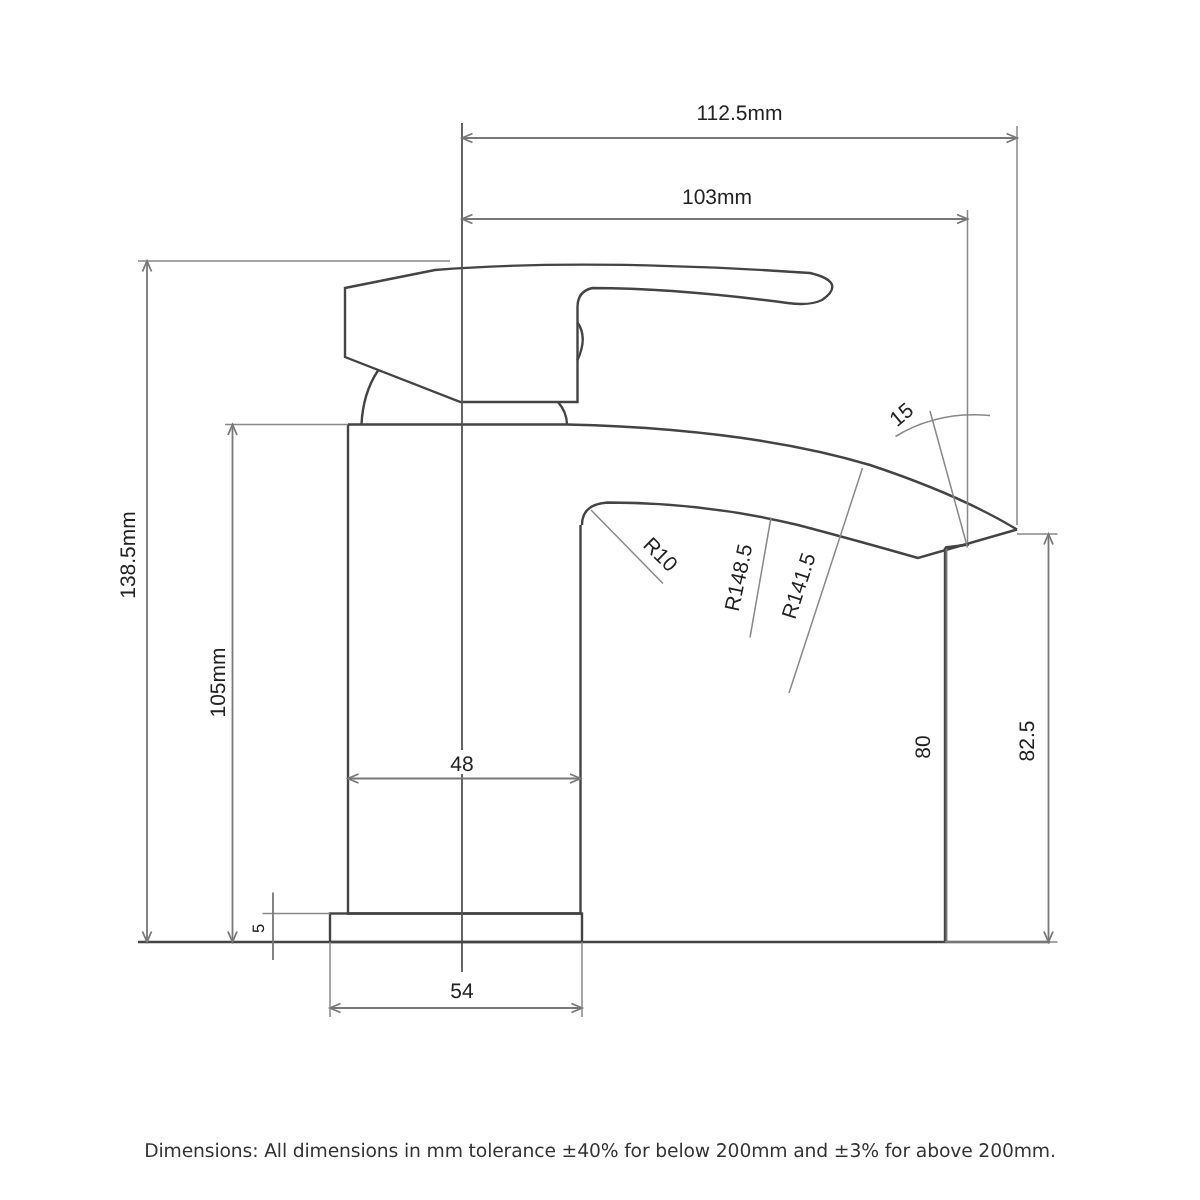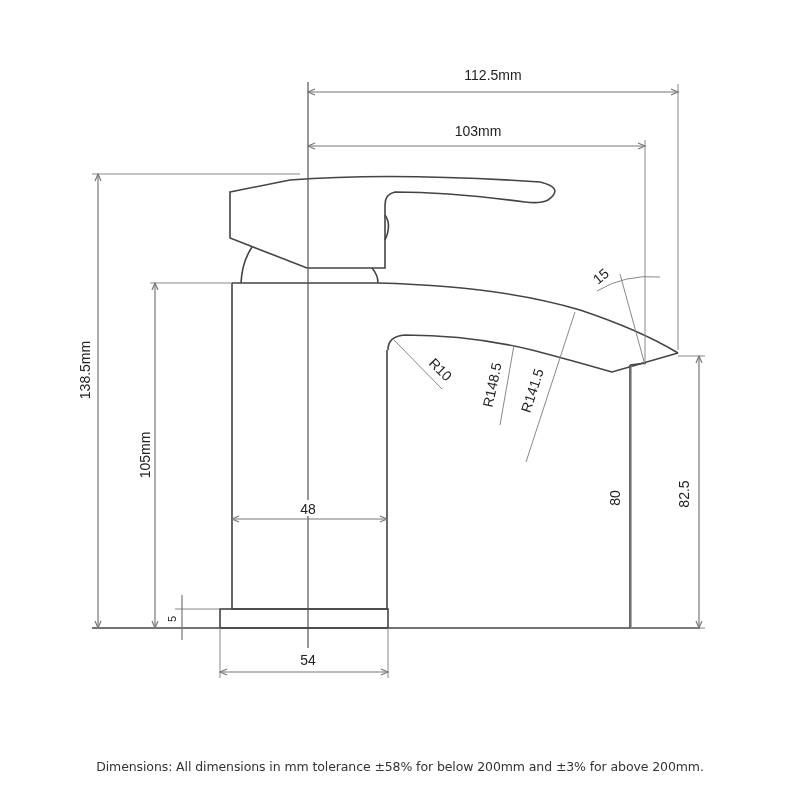--- a/index.html
+++ b/index.html
@@ -123,13 +123,13 @@
     <line class="thin" x1="514" y1="345" x2="500" y2="425"></line>
     <text class="lbl" transform="translate(497,386) rotate(-78)" text-anchor="middle">R148.5</text>
   </g>
 
   <g>
     <line class="thin" x1="575" y1="312" x2="526" y2="462"></line>
     <text class="lbl" transform="translate(537,392) rotate(-72)" text-anchor="middle">R141.5</text>
   </g>
 </svg>
 
-<div class="footer">Dimensions: All dimensions in mm tolerance ±58% for below 200mm and ±3% for above 200mm.</div>
+<div class="footer">Dimensions: All dimensions in mm tolerance ±40% for below 200mm and ±3% for above 200mm.</div>
 
 </body></html>

